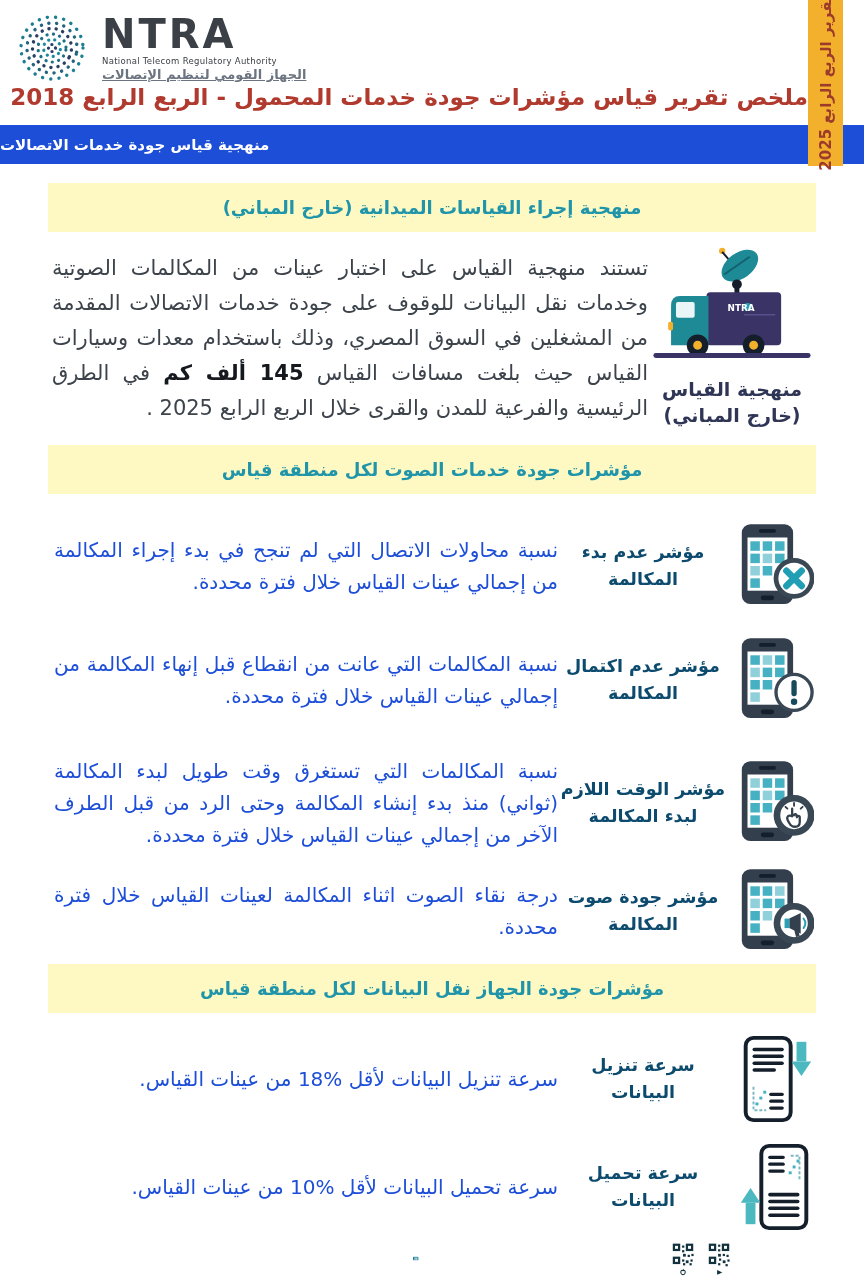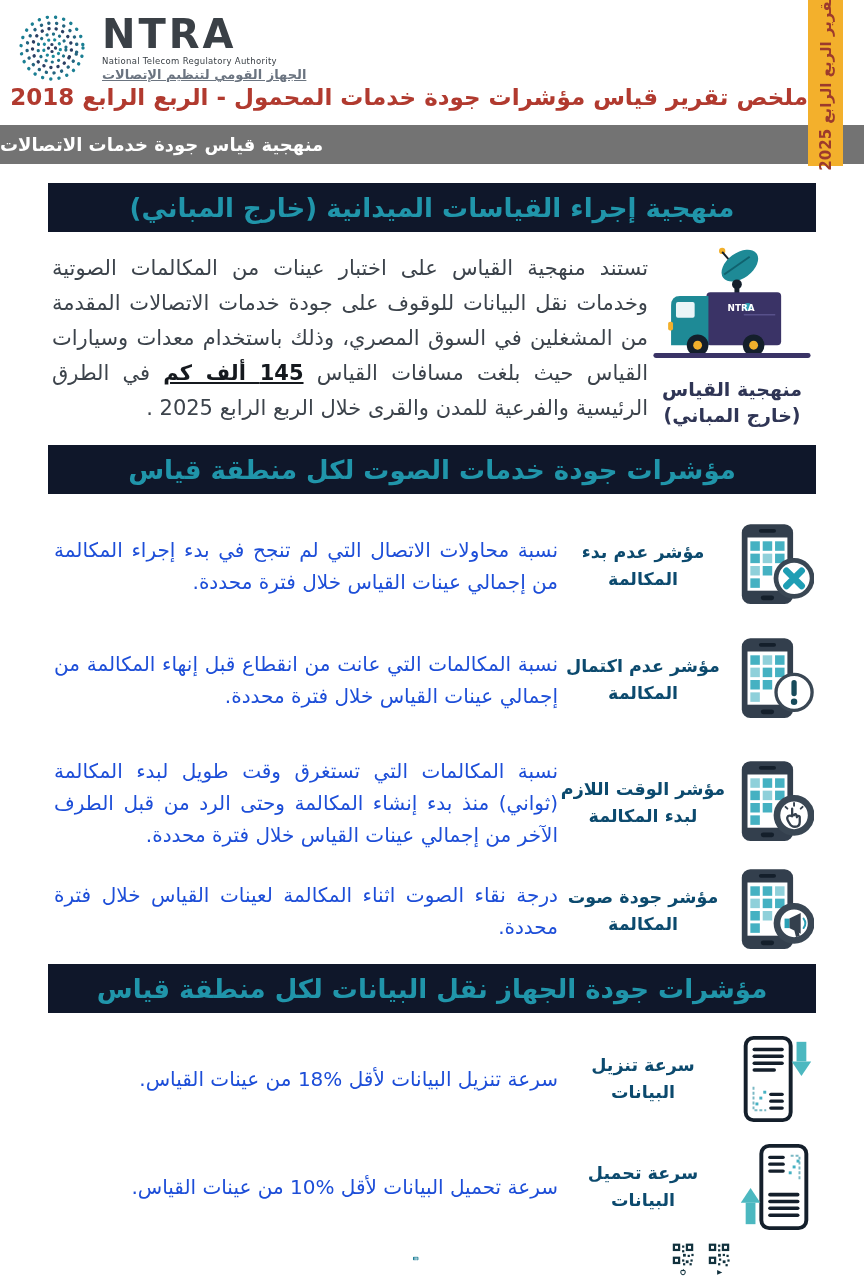--- a/index.html
+++ b/index.html
@@ -14,50 +14,50 @@
   .logo { position:absolute; top:8px; left:14px; display:flex; align-items:center; gap:10px; }
   .logo-text { display:flex; flex-direction:column; }
   .logo-acronym { font-size:40px; font-weight:bold; color:#3a4046; letter-spacing:3px; line-height:1; }
   .logo-sub-en { font-size:8.5px; color:#3a4046; margin-top:2px; letter-spacing:.3px; }
   .logo-sub-ar { font-size:13px; font-weight:bold; color:#6b7480; margin-top:1px; direction:rtl; text-align:left;text-decoration:underline; }
   .report-title {
     position:absolute; top:84px; left:0; right:56px; text-align:right; direction:rtl;
     color:#b13a2f; font-weight:bold; font-size:23px;
   }
   .band {
-    position:absolute; top:125px; left:0; width:864px; height:39px; background:#737373;
+    position:absolute; top:125px; left:0; width:864px; height:39px; background:#1d4ed8;
     display:flex; align-items:center; justify-content:flex-end; padding-right:64px;
-    color:#fff; font-weight:bold; font-size:18px; direction:rtl;
+    color:#fff; font-weight:bold; font-size:15px; direction:rtl;
   }
   .side-tab {
     position:absolute; top:0; right:21px; width:35px; height:166px; background:#f3b02c;
     display:flex; align-items:center; justify-content:center; z-index:3;
   }
   .side-tab span {
     transform:rotate(-90deg); white-space:nowrap; direction:rtl;
     color:#9c3a2c; font-weight:bold; font-size:15px;
   }
   
   .bar {
-    margin:0 48px; height:49px; background:#0f172a;
+    margin:0 48px; height:49px; background:#fef9c3;
     display:flex; align-items:center; justify-content:center;
-    color:#2095aa; font-weight:bold; font-size:26px; direction:rtl;
+    color:#2095aa; font-weight:bold; font-size:18px; direction:rtl;
   }
   .bar1 { margin-top:19px; }
   .bar2 { margin-top:17px; }
   .bar3 { margin-top:6px; }
   
   .about { display:flex; direction:rtl; margin:13px 48px 0; align-items:flex-start; }
   .about-side { width:168px; flex:none; text-align:center; }
   .van-caption { font-weight:bold; color:#2f3555; font-size:19px; line-height:1.35; margin-top:14px; direction:rtl; }
   .about p {
     flex:1; font-size:21px; line-height:1.67; color:#3c434b;
     text-align:justify; direction:rtl; padding-left:4px; margin-top:6px;
   }
-  .about p b { color:#15191e;text-decoration:underline; }
+  .about p b { color:#15191e; }
   
   .row { display:flex; align-items:center; direction:rtl; padding:0 40px 0 48px; }
   .row-icon { width:96px; flex:none; display:flex; justify-content:center; }
   .row-label { width:170px; flex:none; color:#0c4a6e; font-weight:bold; font-size:17.5px; text-align:center; line-height:1.55; }
   .row-desc { flex:1; color:#1d4ed8; font-size:20px; line-height:1.62; text-align:justify; padding-left:6px; }
   .r1 { margin-top:26px; min-height:92px; }
   .r2 { margin-top:22px; min-height:92px; }
   .r3 { margin-top:22px; min-height:110px; }
   .r4 { margin-top:6px;  min-height:94px; }
   .r5 { margin-top:18px; min-height:96px; }

